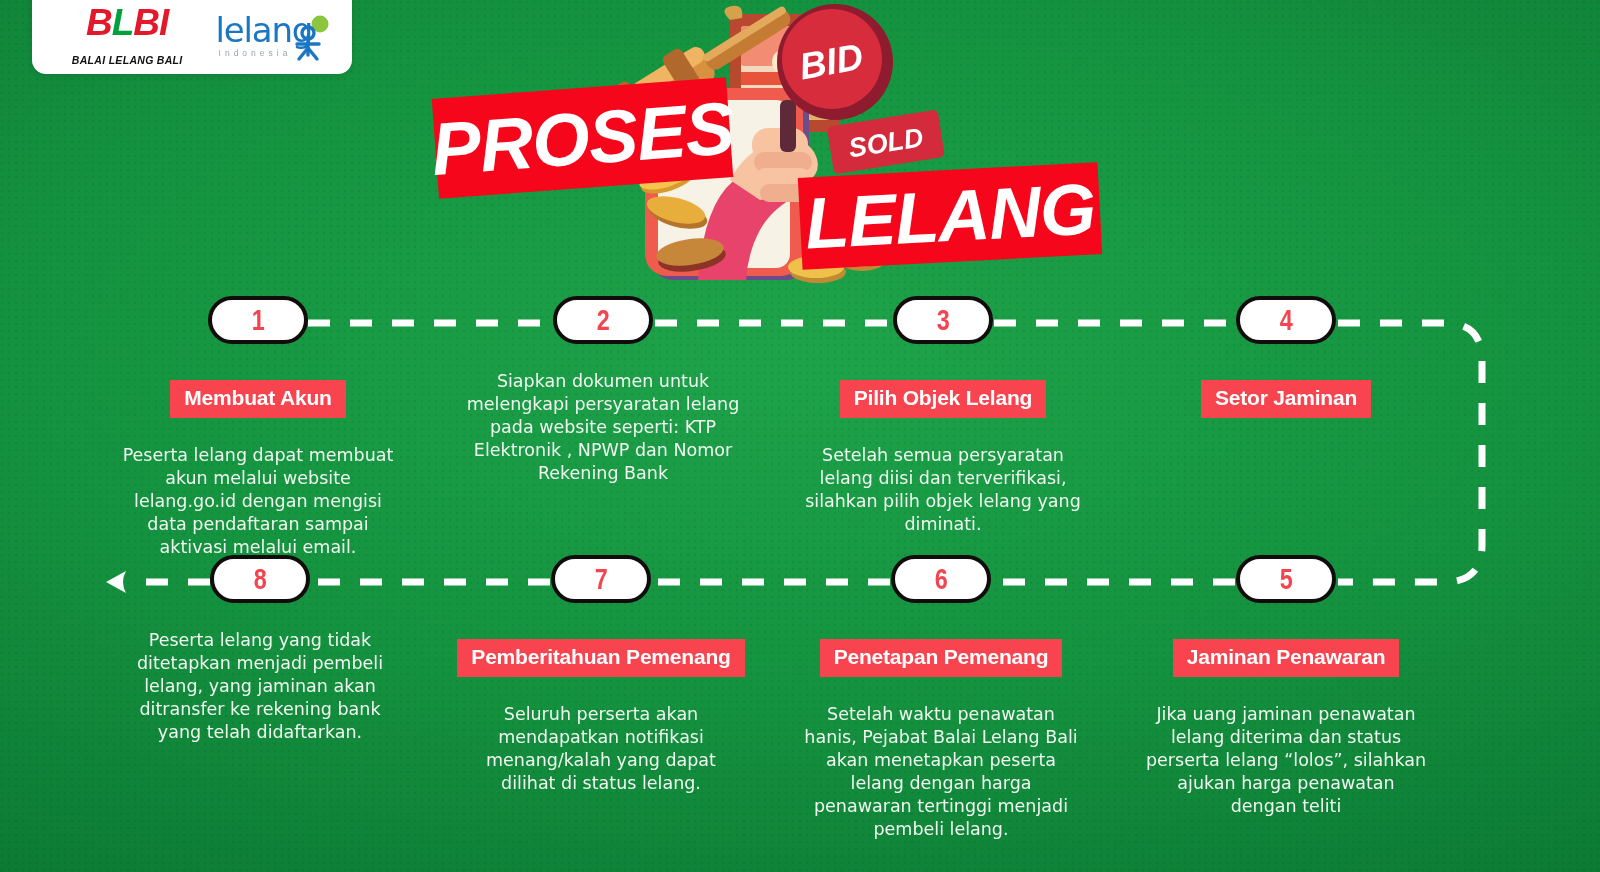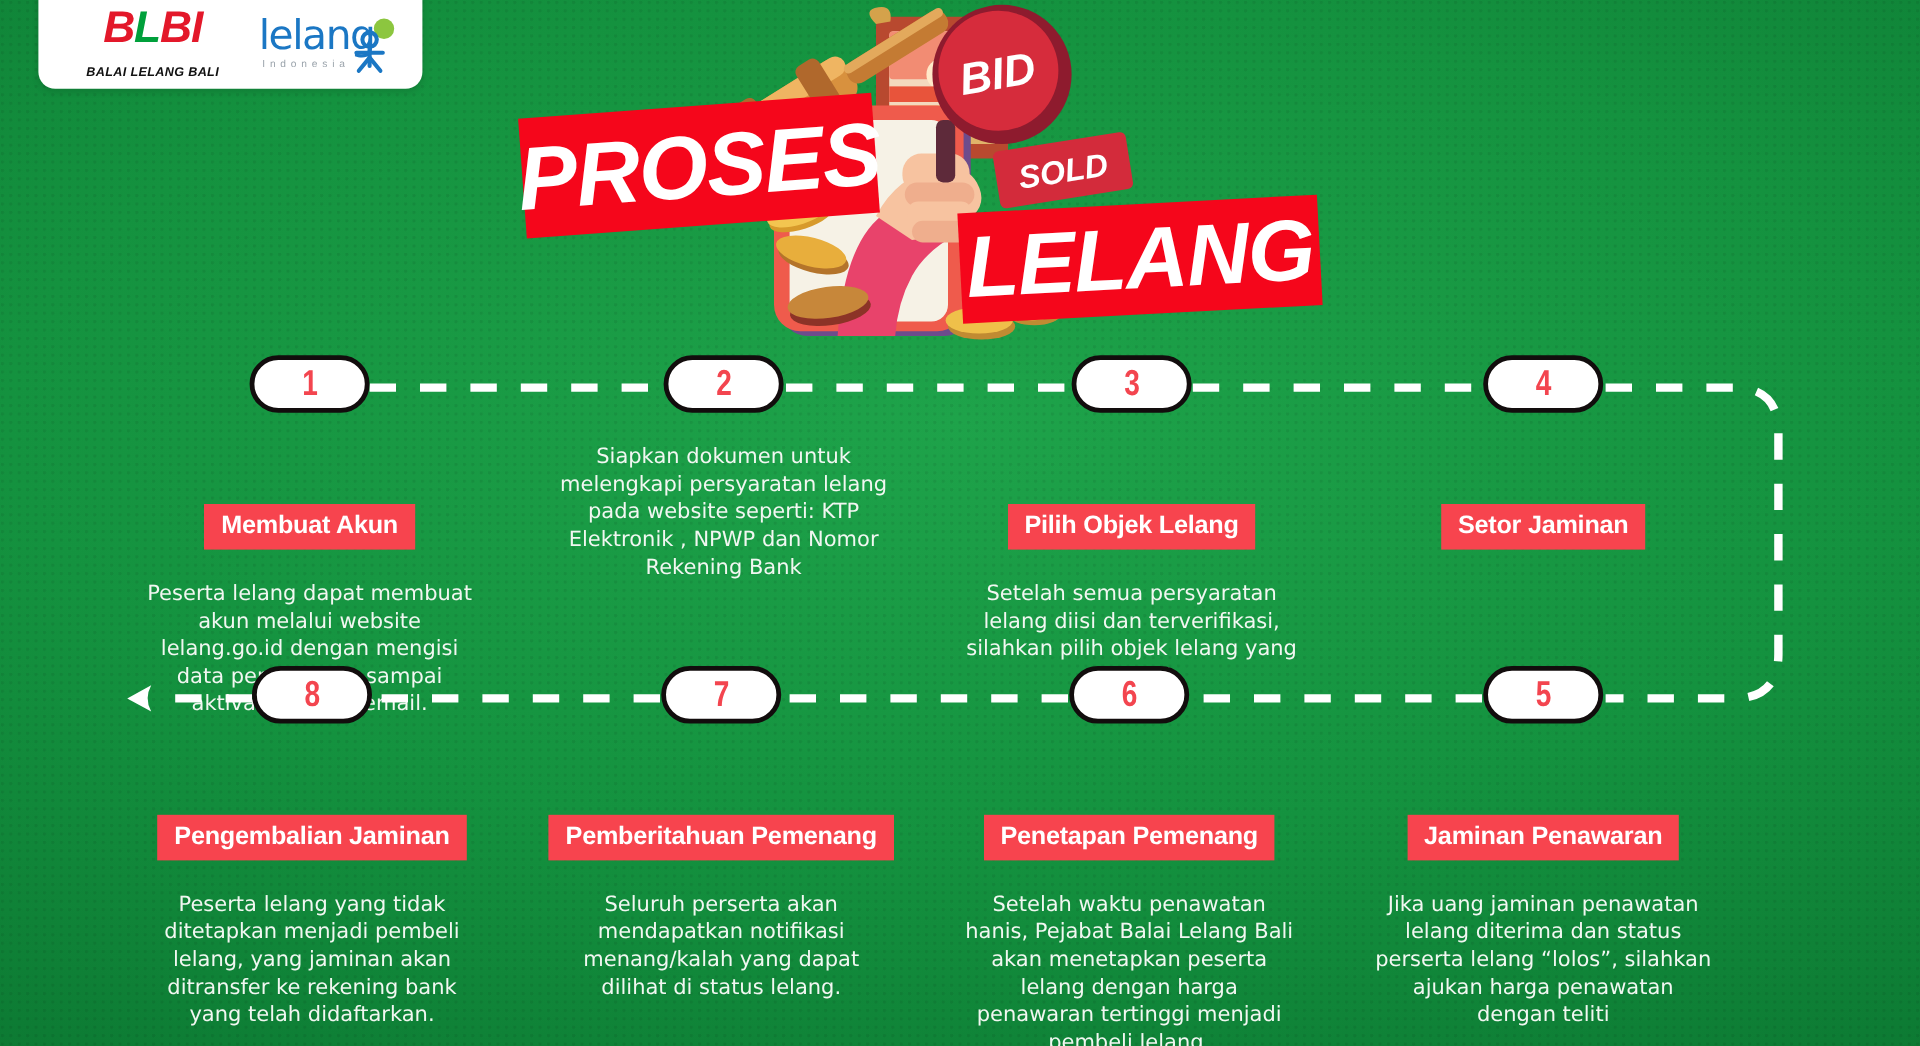--- a/index.html
+++ b/index.html
@@ -135,21 +135,21 @@
     transform: scaleX(0.78);
     line-height: 1;
   }
   .step-badge {
     display: inline-block;
     background: #F7444E;
     color: #ffffff;
     font-weight: 700;
     font-size: 21px;
     padding: 6px 14px 8px 14px;
-    margin-top: 76px;
+    margin-top: 36px;
     letter-spacing: -0.2px;
     white-space: nowrap;
   }
   .step-desc {
     margin-top: 26px;
     color: #F1F7F1;
     font-size: 17.5px;
     line-height: 1.32;
     padding: 0 8px;
     font-family: "DejaVu Sans", sans-serif;
@@ -338,18 +338,17 @@
         <span>7</span>
       </div>
       <div class="step-badge">Pemberitahuan Pemenang</div>
       <div class="step-desc">Seluruh perserta akan mendapatkan notifikasi menang/kalah yang dapat dilihat di status lelang.</div>
     </div>
 
     <div class="step-col" style="left:110px; top:555px;">
       <div class="step-pill">
         <span>8</span>
       </div>
-      <div class="step-badge">Pengembalian Jaminan</div>
       <div class="step-desc">Peserta lelang yang tidak ditetapkan menjadi pembeli lelang, yang jaminan akan ditransfer ke rekening bank yang telah didaftarkan.</div>
     </div>
 
   </div>
 </div>
 
 </body></html>

